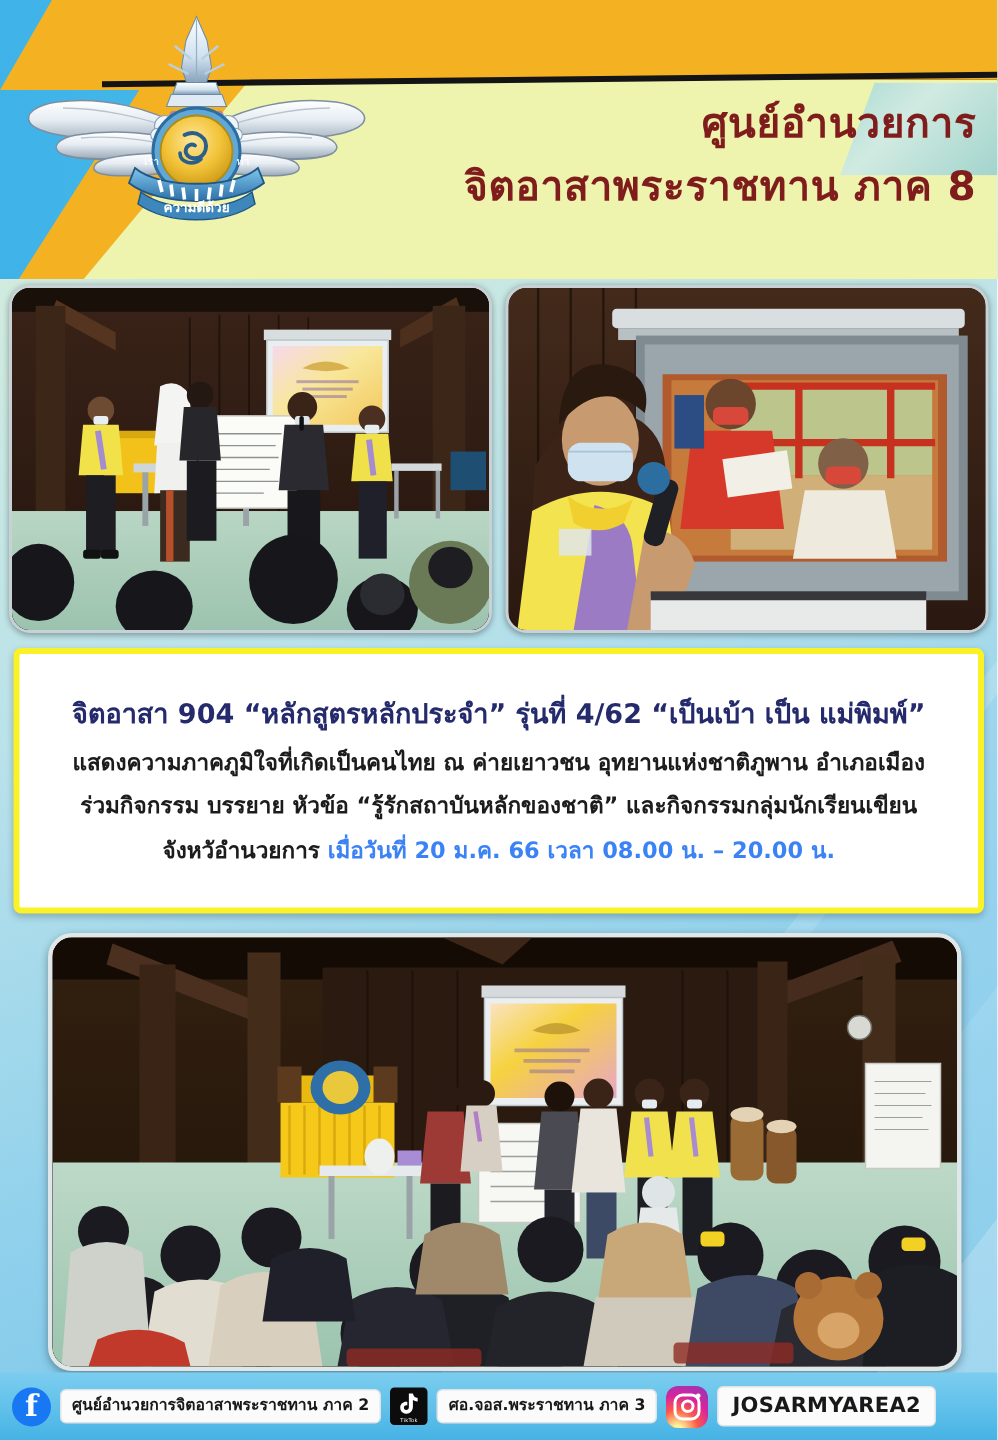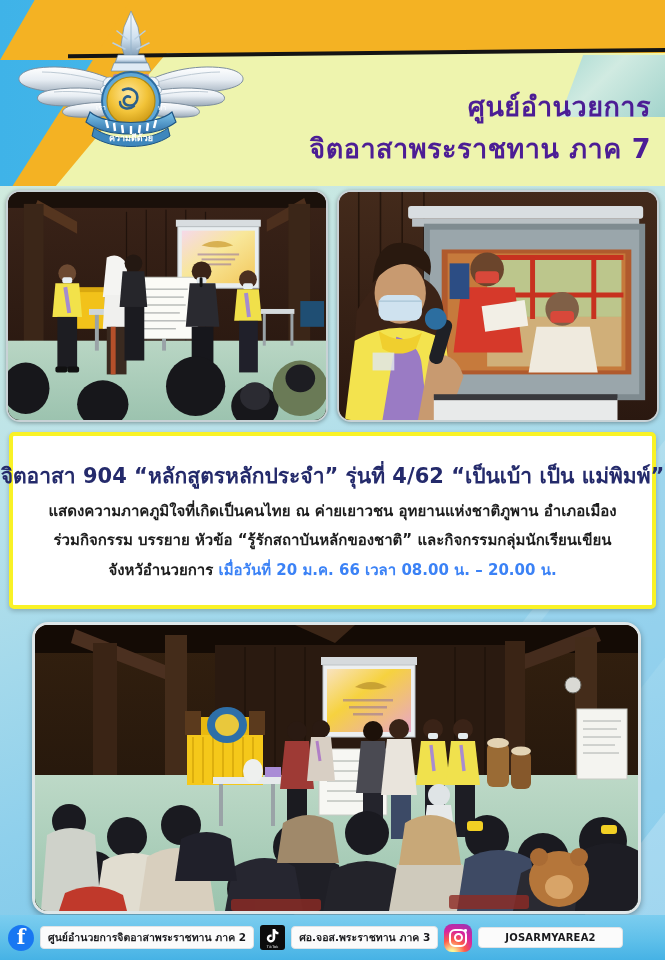--- a/index.html
+++ b/index.html
@@ -96,26 +96,25 @@
     width: 105px; height: 62px;
     background: linear-gradient(135deg,#a6d9d4 0%, #cfeae4 40%, #9ed2ce 100%);
     clip-path: polygon(22% 0, 100% 0, 100% 100%, 0 100%);
     opacity: .95;
   }
   .hdr-title {
     position: absolute;
     right: 14px; top: 62px;
     width: 420px;
     text-align: right;
-    color: #4c1d95;
+    color: #7f1d1d;
     font-size: 27px;
     font-weight: bold;
     line-height: 1.55;
     letter-spacing: .5px;
-    margin-top: 24px;
   }
   .hdr-title div { white-space: nowrap; }
 
   
   .emblem {
     position: absolute;
     left: 6px; top: 6px;
     width: 250px; height: 165px;
     z-index: 6;
   }
@@ -164,21 +163,21 @@
     box-shadow: 0 2px 5px rgba(0,0,0,.22);
     display: flex;
     flex-direction: column;
     justify-content: center;
     align-items: center;
     padding: 6px 10px;
   }
   .tc-line {
     text-align: center;
     color: #1b1d4e;
-    font-size: 21px;
+    font-size: 18px;
     font-weight: bold;
     line-height: 1.95;
     white-space: nowrap;
   }
   .tc-line.l1 { color:#242a6b; }
   .tc-line.l2, .tc-line.l3 { color:#1c1c1c; font-size: 15px; }
   .tc-red { color: #3b82f6; margin-top: 30px; }
 
   
   .footer {
@@ -248,23 +247,23 @@
     border: 1px solid #dfe3e6;
     border-radius: 4px;
     padding: 4px 7px;
     font-size: 10.5px;
     color: #18181b;
     font-weight: bold;
     white-space: nowrap;
     line-height: 1.15;
   }
   .pill.ig {
-    font-size: 10px;
+    font-size: 14px;
     letter-spacing: .2px;
-    padding: 4px 26px;
+    padding: 4px 9px;
   }
 </style>
 </head>
 <body>
 
 <div class="poster">
 
   <div class="bg-band band-right-1"></div>
   <div class="bg-band band-right-2"></div>
   <div class="bg-band band-right-3"></div>
@@ -354,21 +353,21 @@
         </g>
         <path d="M88 122 C 106 136, 144 136, 162 122 L 164 130 C 144 144, 106 144, 86 130 Z" fill="#3e87bd" stroke="#1f5684" stroke-width="1"></path>
         <text x="125" y="135" text-anchor="middle" font-size="9" fill="#ffffff" font-family="DejaVu Sans, sans-serif" font-weight="bold">ความดีด้วย</text>
         <text x="95" y="104" text-anchor="middle" font-size="7" fill="#ffffff" font-family="DejaVu Sans, sans-serif">เรา</text>
         <text x="156" y="104" text-anchor="middle" font-size="7" fill="#ffffff" font-family="DejaVu Sans, sans-serif">ทำ</text>
       </svg>
     </div>
 
     <div class="hdr-title">
       <div>ศูนย์อำนวยการ</div>
-      <div>จิตอาสาพระราชทาน ภาค 7</div>
+      <div>จิตอาสาพระราชทาน ภาค 8</div>
     </div>
   </div>
 
   <div class="photo-row">
 
     <div class="photo">
       <svg class="ph-svg" viewBox="0 0 322 230" preserveAspectRatio="none" xmlns="http://www.w3.org/2000/svg">
         <defs>
           <linearGradient id="woodA" x1="0" y1="0" x2="0" y2="1">
             <stop offset="0%" stop-color="#3a2318"></stop>

